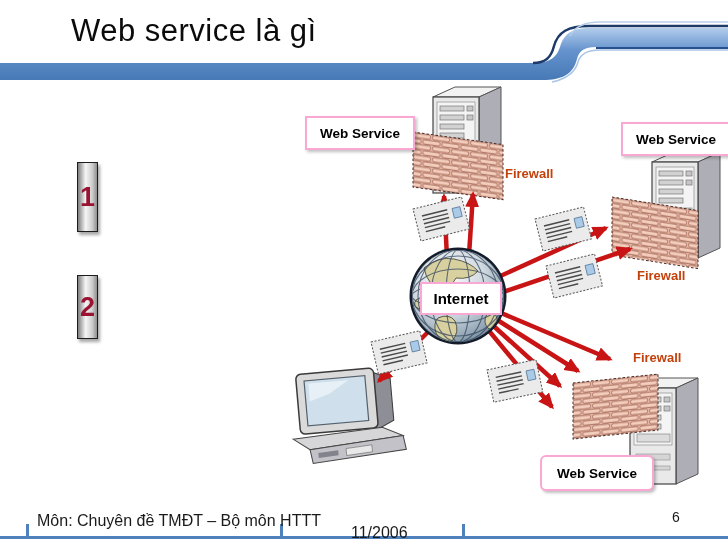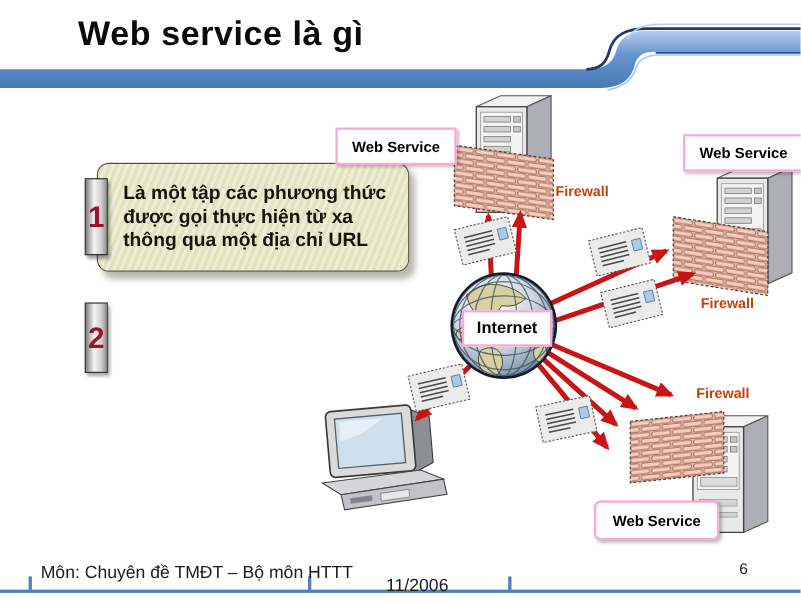--- a/index.html
+++ b/index.html
@@ -1,19 +1,19 @@
 <!DOCTYPE html>
 <html><head>
 <meta charset="utf-8">
 <style>
   html,body{margin:0;padding:0;background:#fff;}
   .slide{position:relative;width:728px;height:546px;background:#ffffff;overflow:hidden;
          font-family:"Liberation Sans",sans-serif;}
 
-  .title{position:absolute;left:71px;top:13px;font-size:31px;font-weight:bold;color:#0b0b0b;
+  .title{position:absolute;left:71px;top:13px;font-size:31px;font-weight:normal;color:#0b0b0b;
          letter-spacing:.5px;z-index:3;}
 
   .swoosh{position:absolute;left:0;top:0;z-index:1;}
   .diagram{position:absolute;left:0;top:0;z-index:2;}
 
   
   .note{position:absolute;width:282px;border:1px solid #55543e;border-radius:11px;
         box-shadow:5px 6px 6px rgba(125,125,108,.55);display:flex;align-items:center;z-index:3;
         background:repeating-linear-gradient(112deg,#ecedd3 0px,#ecedd3 3px,#e1e2c1 3px,#e1e2c1 6px);}
   .note1{left:88px;top:148px;height:97px;}
@@ -64,23 +64,20 @@
     </defs>
     <path d="M0,63 L533,63 C553,63 557,55 560,47 C564,33 573,28 590,28 L728,28 L728,47 L596,47 C584,47 579,51 577,59 C573,75 561,80 543,80 L0,80 Z" fill="url(#gradBar)"></path>
     <path d="M728,26 L589,26 C568,26 558,32 554,46 C551,58 545,63 533,63" stroke="#1e3a68" stroke-width="2.5" fill="none"></path>
     <path d="M728,22 L600,22 C585,22 575,26 570,36" stroke="#b8cfe9" stroke-width="1.5" fill="none"></path>
     <path d="M596,48 L728,48" stroke="#27508f" stroke-width="1.8"></path>
     <path d="M728,50 L600,50 C586,50 580,55 578,62 C575,73 566,79 552,82" stroke="#9fbfe2" stroke-width="1.5" fill="none" opacity="0.9"></path>
   </svg>
 
   <div class="title">Web service là gì</div>
 
-  <div class="note note1">
-    <div class="note-text">Là một tập các phương thức được gọi thực hiện từ xa thông qua một địa chỉ URL</div>
-  </div>
   <div class="numtab numtab1">
     <span>1</span>
   </div>
 
   <div class="numtab numtab2">
     <span>2</span>
   </div>
 
   <svg class="diagram" width="728" height="546" viewBox="0 0 728 546">
     <defs>

